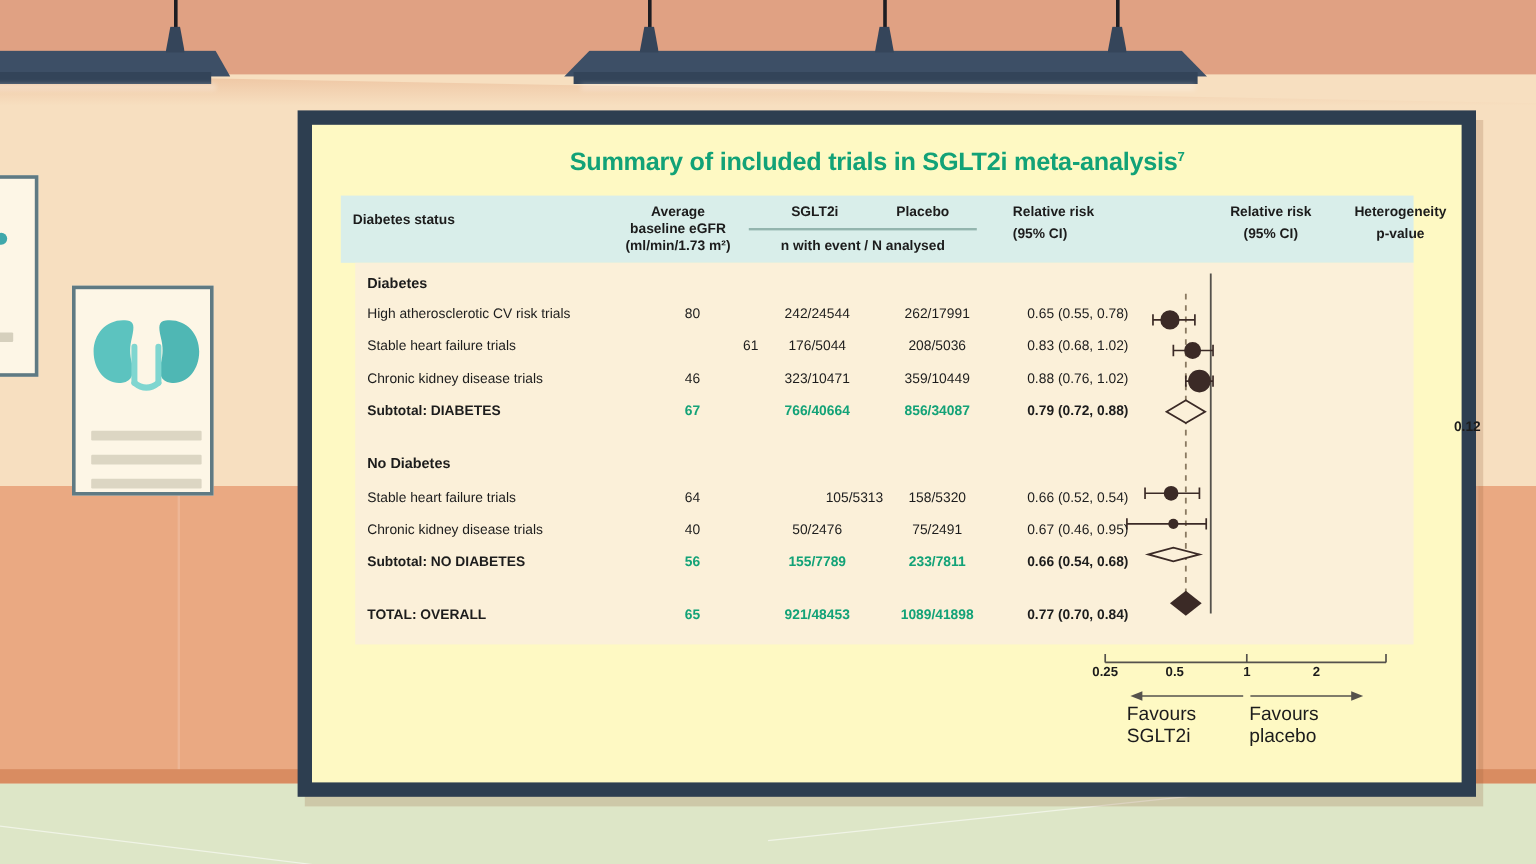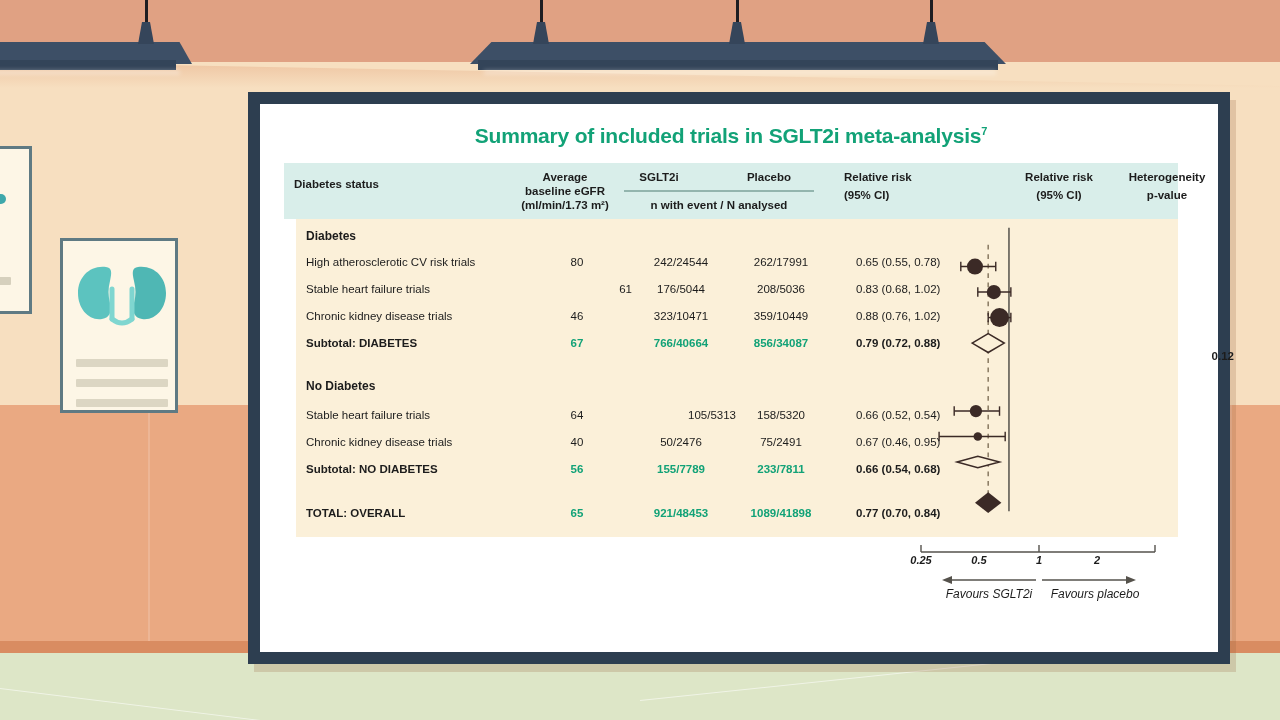--- a/index.html
+++ b/index.html
@@ -76,21 +76,21 @@
   .kidney-wrap { position:absolute; left:0; right:0; top:20px; height:84px; }
 
   
   #board {
     position: absolute; left: 248px; top: 92px; width: 982px; height: 572px;
     background: #2d3e50;
     padding: 12px;
     box-shadow: 6px 8px 0 rgba(150,95,60,0.22);
   }
   #slide {
-    width: 100%; height: 100%; background: #ffffff;
+    width: 100%; height: 100%; background: #fef9c3;
     padding: 20px 40px 0 24px;
     position: relative;
   }
 
   .slide-title {
     text-align: center;
     color: #12a277;
     font-size: 21px;
     font-weight: bold;
     letter-spacing: -0.2px;
@@ -146,27 +146,27 @@
 
   
   #forest { position: absolute; left: 0; top: 0; width: 100%; height: 100%; pointer-events:none; }
 
   .het {
     position: absolute;
     font-size: 11.5px; font-weight: bold; color: #1c1c1c;
     text-align: right;
   }
 
-  .axis-area { position: absolute; font-style: italic; }
+  .axis-area { position: absolute; }
   .axis-lab {
     position: absolute; font-size: 11px; font-weight: bold; color: #1c1c1c;
     text-align: center;
   }
   .fav-lab {
-    position: absolute; font-size: 12px; color: #1c1c1c; text-align: center;
+    position: absolute; font-size: 16px; color: #1c1c1c; text-align: left;
   }
 
   .footer-band {
     position: absolute;
     left: 24px; right: 24px; bottom: 19px; height: 38px;
     background: linear-gradient(90deg, #0fae85 0%, #16c08f 50%, #0fae85 100%);
     display: flex; align-items: center; justify-content: center;
     color: #ffffff; font-size: 17px; font-weight: bold;
     letter-spacing: -0.1px;
   }
@@ -243,21 +243,21 @@
       <span>Summary of included trials in SGLT2i meta-analysis</span><sup>7</sup>
     </div>
 
     <div class="thead">
       <div class="hcell" style="left:10px; top:15px;">Diabetes status</div>
 
       <div class="hcell ctr" style="left:226px; top:8px;  width:110px;">Average</div>
       <div class="hcell ctr" style="left:226px; top:22px; width:110px;">baseline eGFR</div>
       <div class="hcell ctr" style="left:226px; top:36px; width:110px;">(ml/min/1.73 m²)</div>
 
-      <div class="hcell ctr" style="left:320px; top:8px; width:110px;">SGLT2i</div>
+      <div class="hcell ctr" style="left:340px; top:8px; width:110px;">SGLT2i</div>
       <div class="hcell ctr" style="left:430px; top:8px; width:110px;">Placebo</div>
       <div class="np-rule" style="left:340px; top:27px; width:190px;"></div>
       <div class="hcell ctr" style="left:330px; top:36px; width:210px;">n with event / N analysed</div>
 
       <div class="hcell" style="left:560px; top:8px;">Relative risk</div>
       <div class="hcell" style="left:560px; top:26px;">(95% CI)</div>
 
       <div class="hcell ctr" style="left:680px; top:8px;  width:190px;">Relative risk</div>
       <div class="hcell ctr" style="left:680px; top:26px; width:190px;">(95% CI)</div>
 

